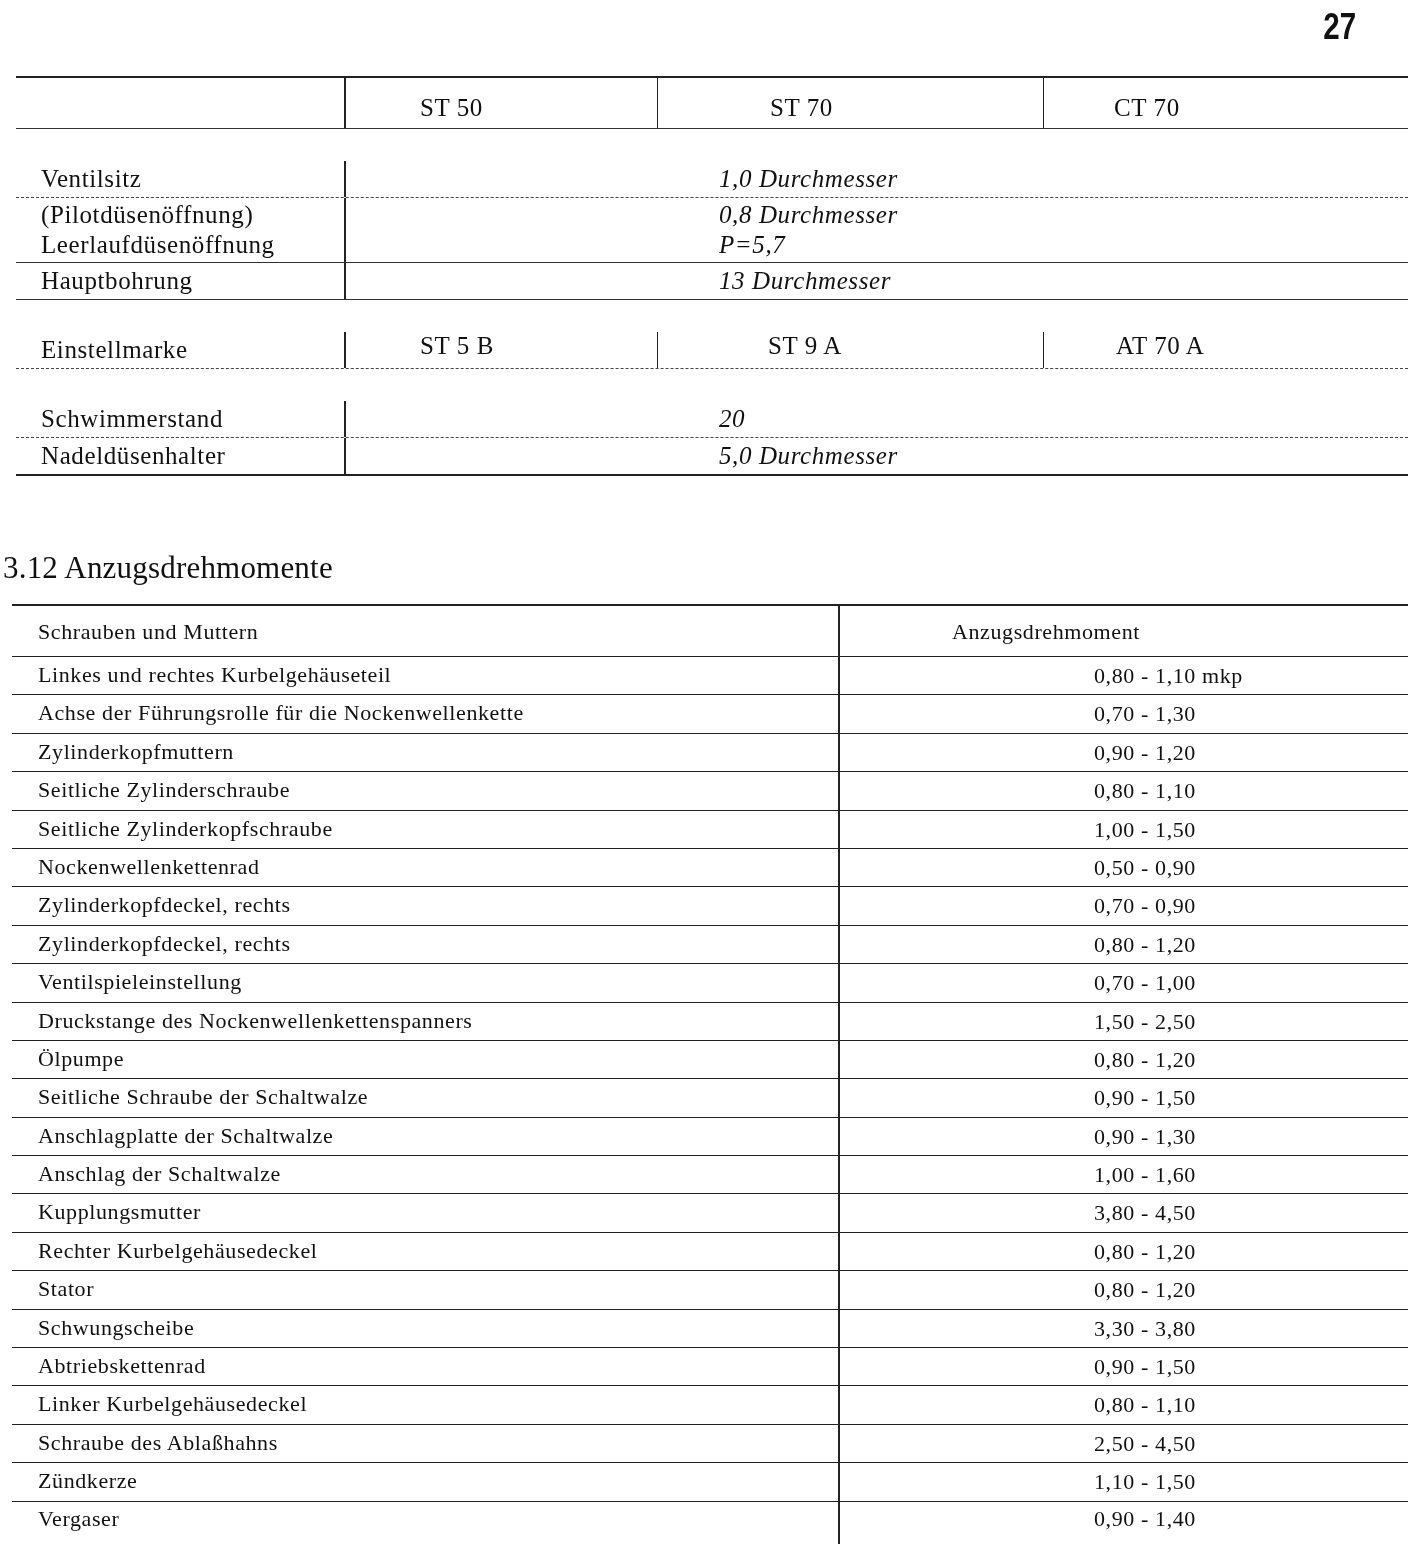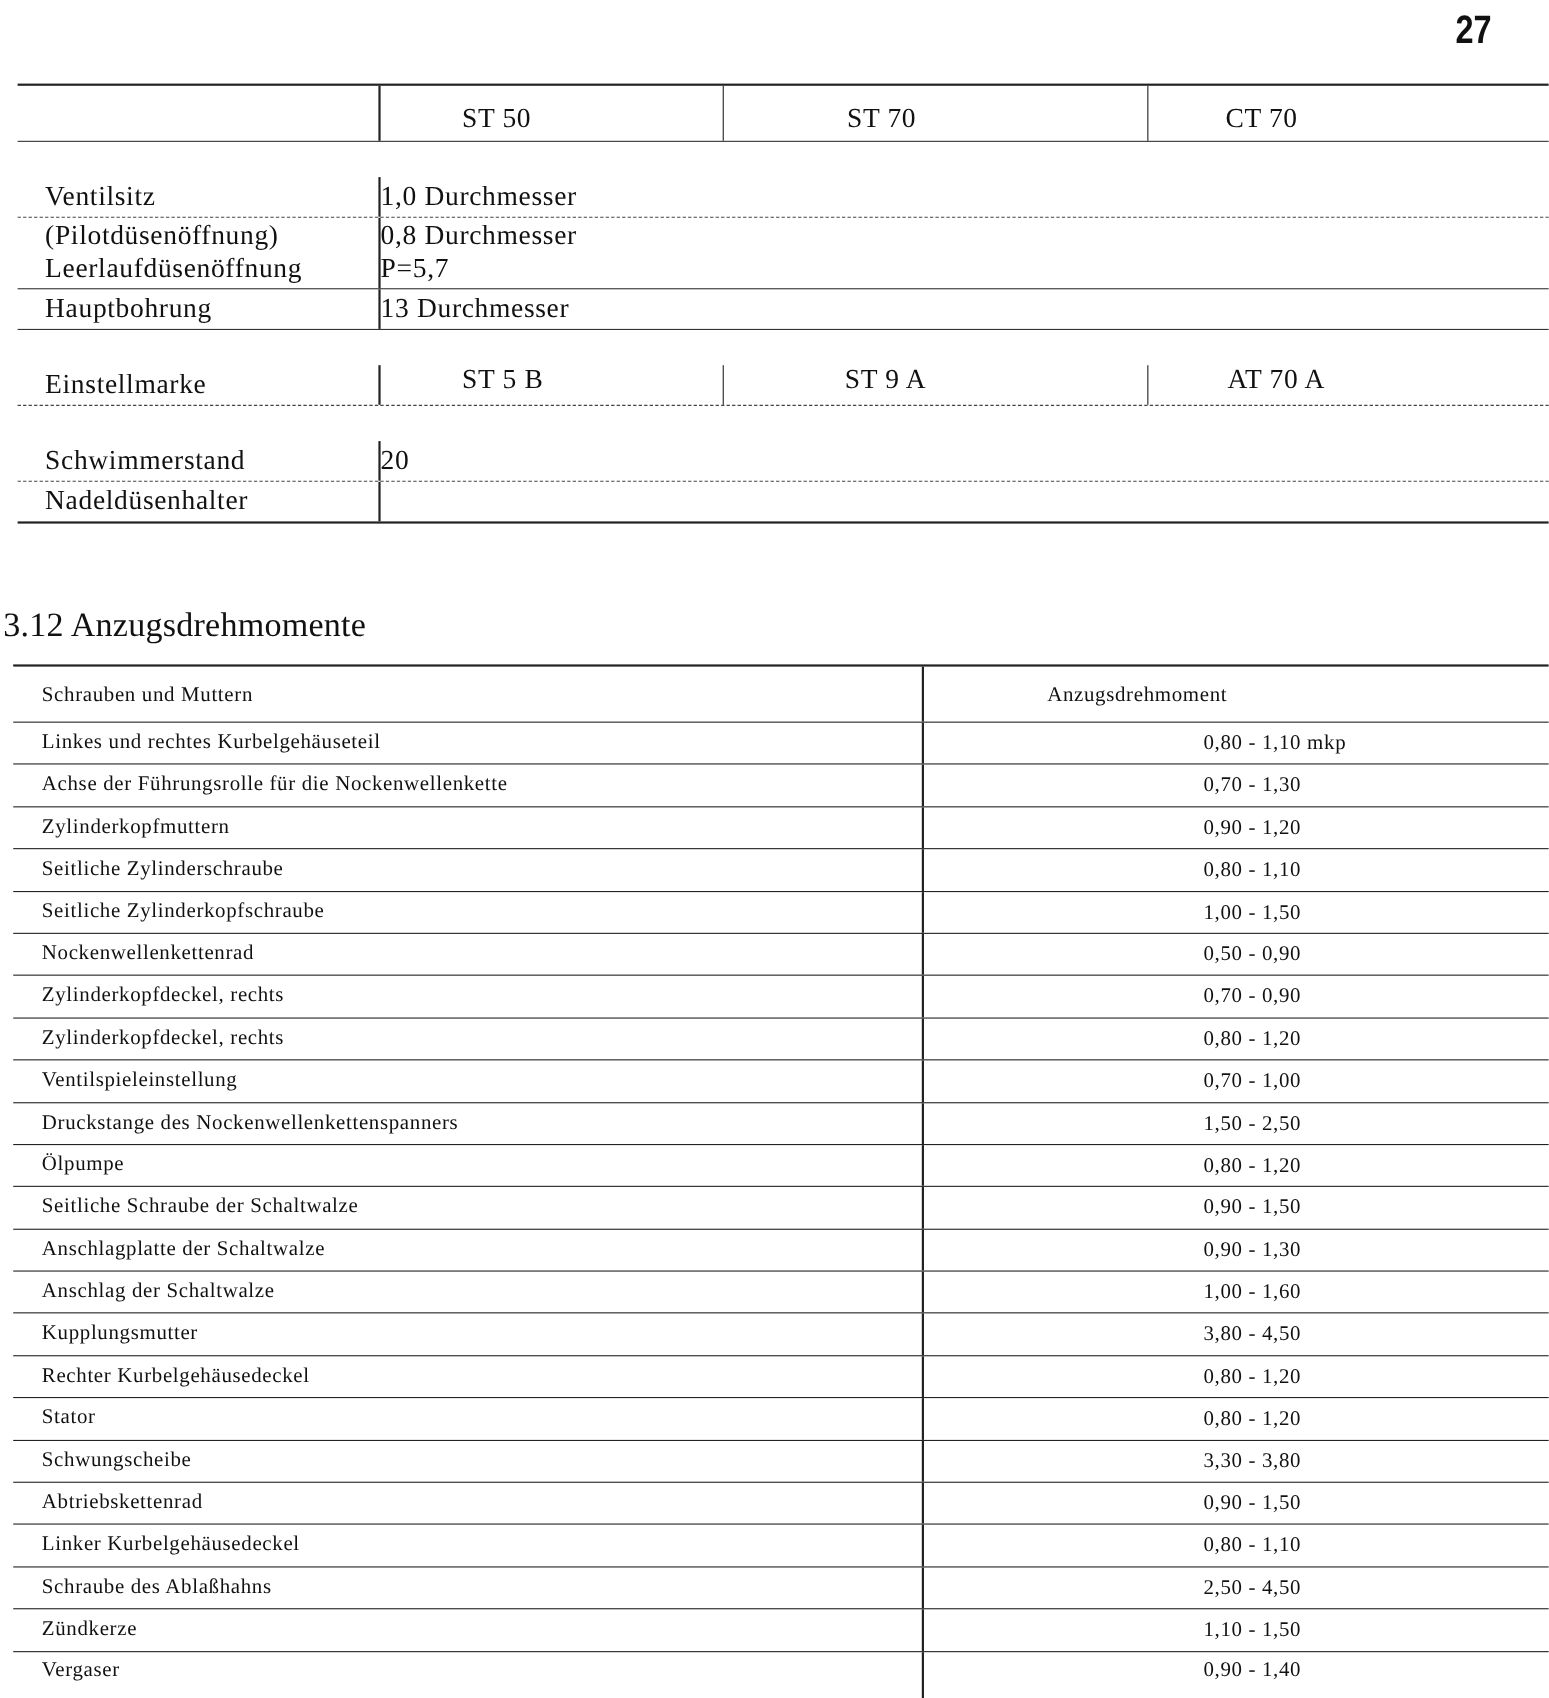--- a/index.html
+++ b/index.html
@@ -15,41 +15,41 @@
   }
   
   .t1 {
     position: absolute; left: 16px; top: 76px; width: 1392px;
     border-top: 2px solid #222; border-bottom: 2px solid #222;
   }
   .t1 .row { position: relative; display: flex; border-bottom: 1.5px solid #333; font-size: 25px; letter-spacing: 0.6px; }
   .t1 .row:last-child { border-bottom: none; }
   .t1 .row.dashed { border-bottom: 1.5px dashed #444; margin-top: 32px; }
   .t1 .label { width: 330px; padding-left: 25px; border-right: 2px solid #222; box-sizing: border-box; line-height: 36px; }
-  .t1 .val { flex: 1; box-sizing: border-box; line-height: 36px; }
+  .t1 .val { flex: 1; padding-left: 373px; box-sizing: border-box; line-height: 36px; font-style: italic; }
   .t1 .split { flex: 1; display: flex; }
   .t1 .split .c1 { width: 312px; padding-left: 74px; box-sizing: border-box; border-right: 1.5px solid #222; }
   .t1 .split .c2 { width: 386px; padding-left: 112px; box-sizing: border-box; border-right: 1.5px solid #222; }
   .t1 .split .c3 { flex: 1; padding-left: 70px; box-sizing: border-box; }
   .t1 .header { height: 50px; }
   .t1 .header .label, .t1 .header .split > div { line-height: 60px; }
   .t1 .two-line .label, .t1 .two-line .val { line-height: 30px; padding-top: 2px; padding-bottom: 2px; }
   .t1 .val-lines div { line-height: 30px; }
 
   
   .section-title {
     position: absolute; left: 3px; top: 550px; font-size: 31px; letter-spacing: 0.2px;
   }
 
   
   .t2 {
     position: absolute; left: 12px; top: 604px; width: 1396px;
     border-top: 2px solid #222; border-bottom: 2.5px solid #222;
   }
-  .t2 .row { display: flex; border-bottom: 1.8px solid #222; font-size: 19px; letter-spacing: 0.6px; height: 37.4px; justify-content: space-between; }
+  .t2 .row { display: flex; border-bottom: 1.8px solid #222; font-size: 22px; letter-spacing: 0.6px; height: 37.4px; justify-content: space-between; }
   .t2 .row:last-child { border-bottom: none; height: 50px; }
   .t2 .name { width: 828px; padding-left: 26px; box-sizing: border-box; border-right: 2px solid #222; line-height: 36px; white-space: nowrap; }
   .t2 .torque { flex: 1; padding-left: 254px; box-sizing: border-box; line-height: 38px; white-space: nowrap; }
   .t2 .row.head .torque { padding-left: 112px; line-height: 52px; }
   .t2 .row.head { height: 50px; }
   .t2 .row.head .name { line-height: 52px; }
   .t2 .row:last-child .name, .t2 .row:last-child .torque { line-height: 34px; }
 </style>
 </head>
 <body>
@@ -90,20 +90,21 @@
       <div class="c2" style="padding-left:110px">ST 9 A</div>
       <div class="c3" style="padding-left:72px">AT 70 A</div>
     </div>
   </div>
   <div class="row dashed">
     <div class="label">Schwimmerstand</div>
     <div class="val">20</div>
   </div>
   <div class="row">
     <div class="label">Nadeldüsenhalter</div>
+    <div class="val">5,0 Durchmesser</div>
   </div>
 </div>
 
 <div class="section-title">3.12 Anzugsdrehmomente</div>
 
 <div class="t2">
   <div class="row head">
     <div class="name">Schrauben und Muttern</div>
     <div class="torque">Anzugsdrehmoment</div>
   </div>

